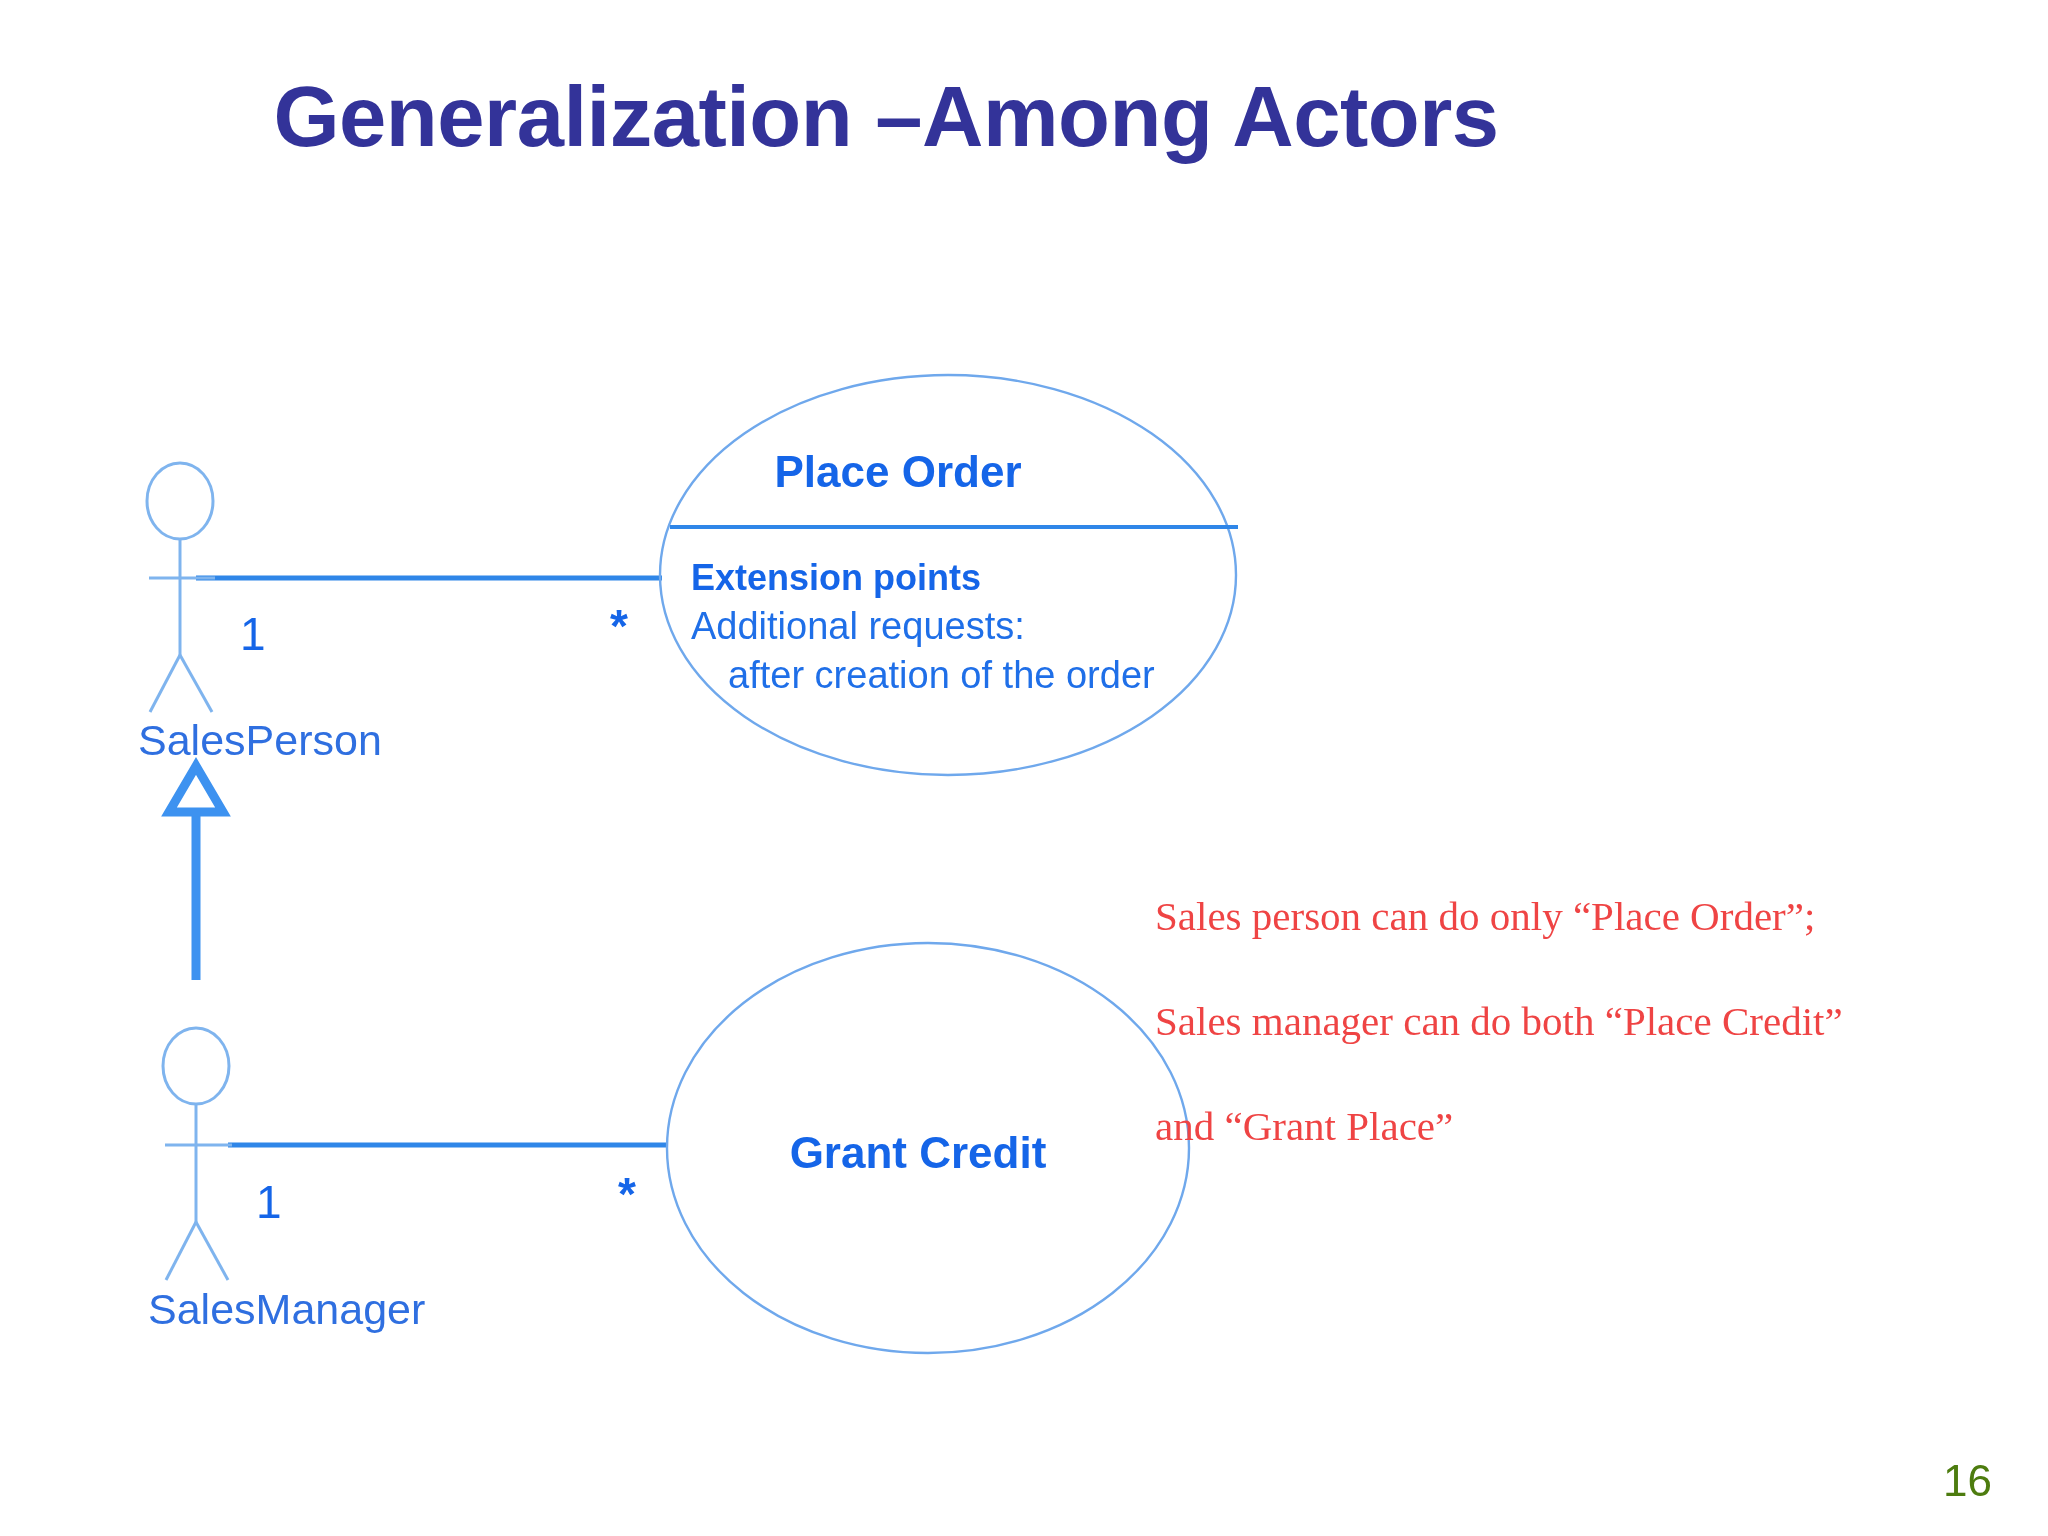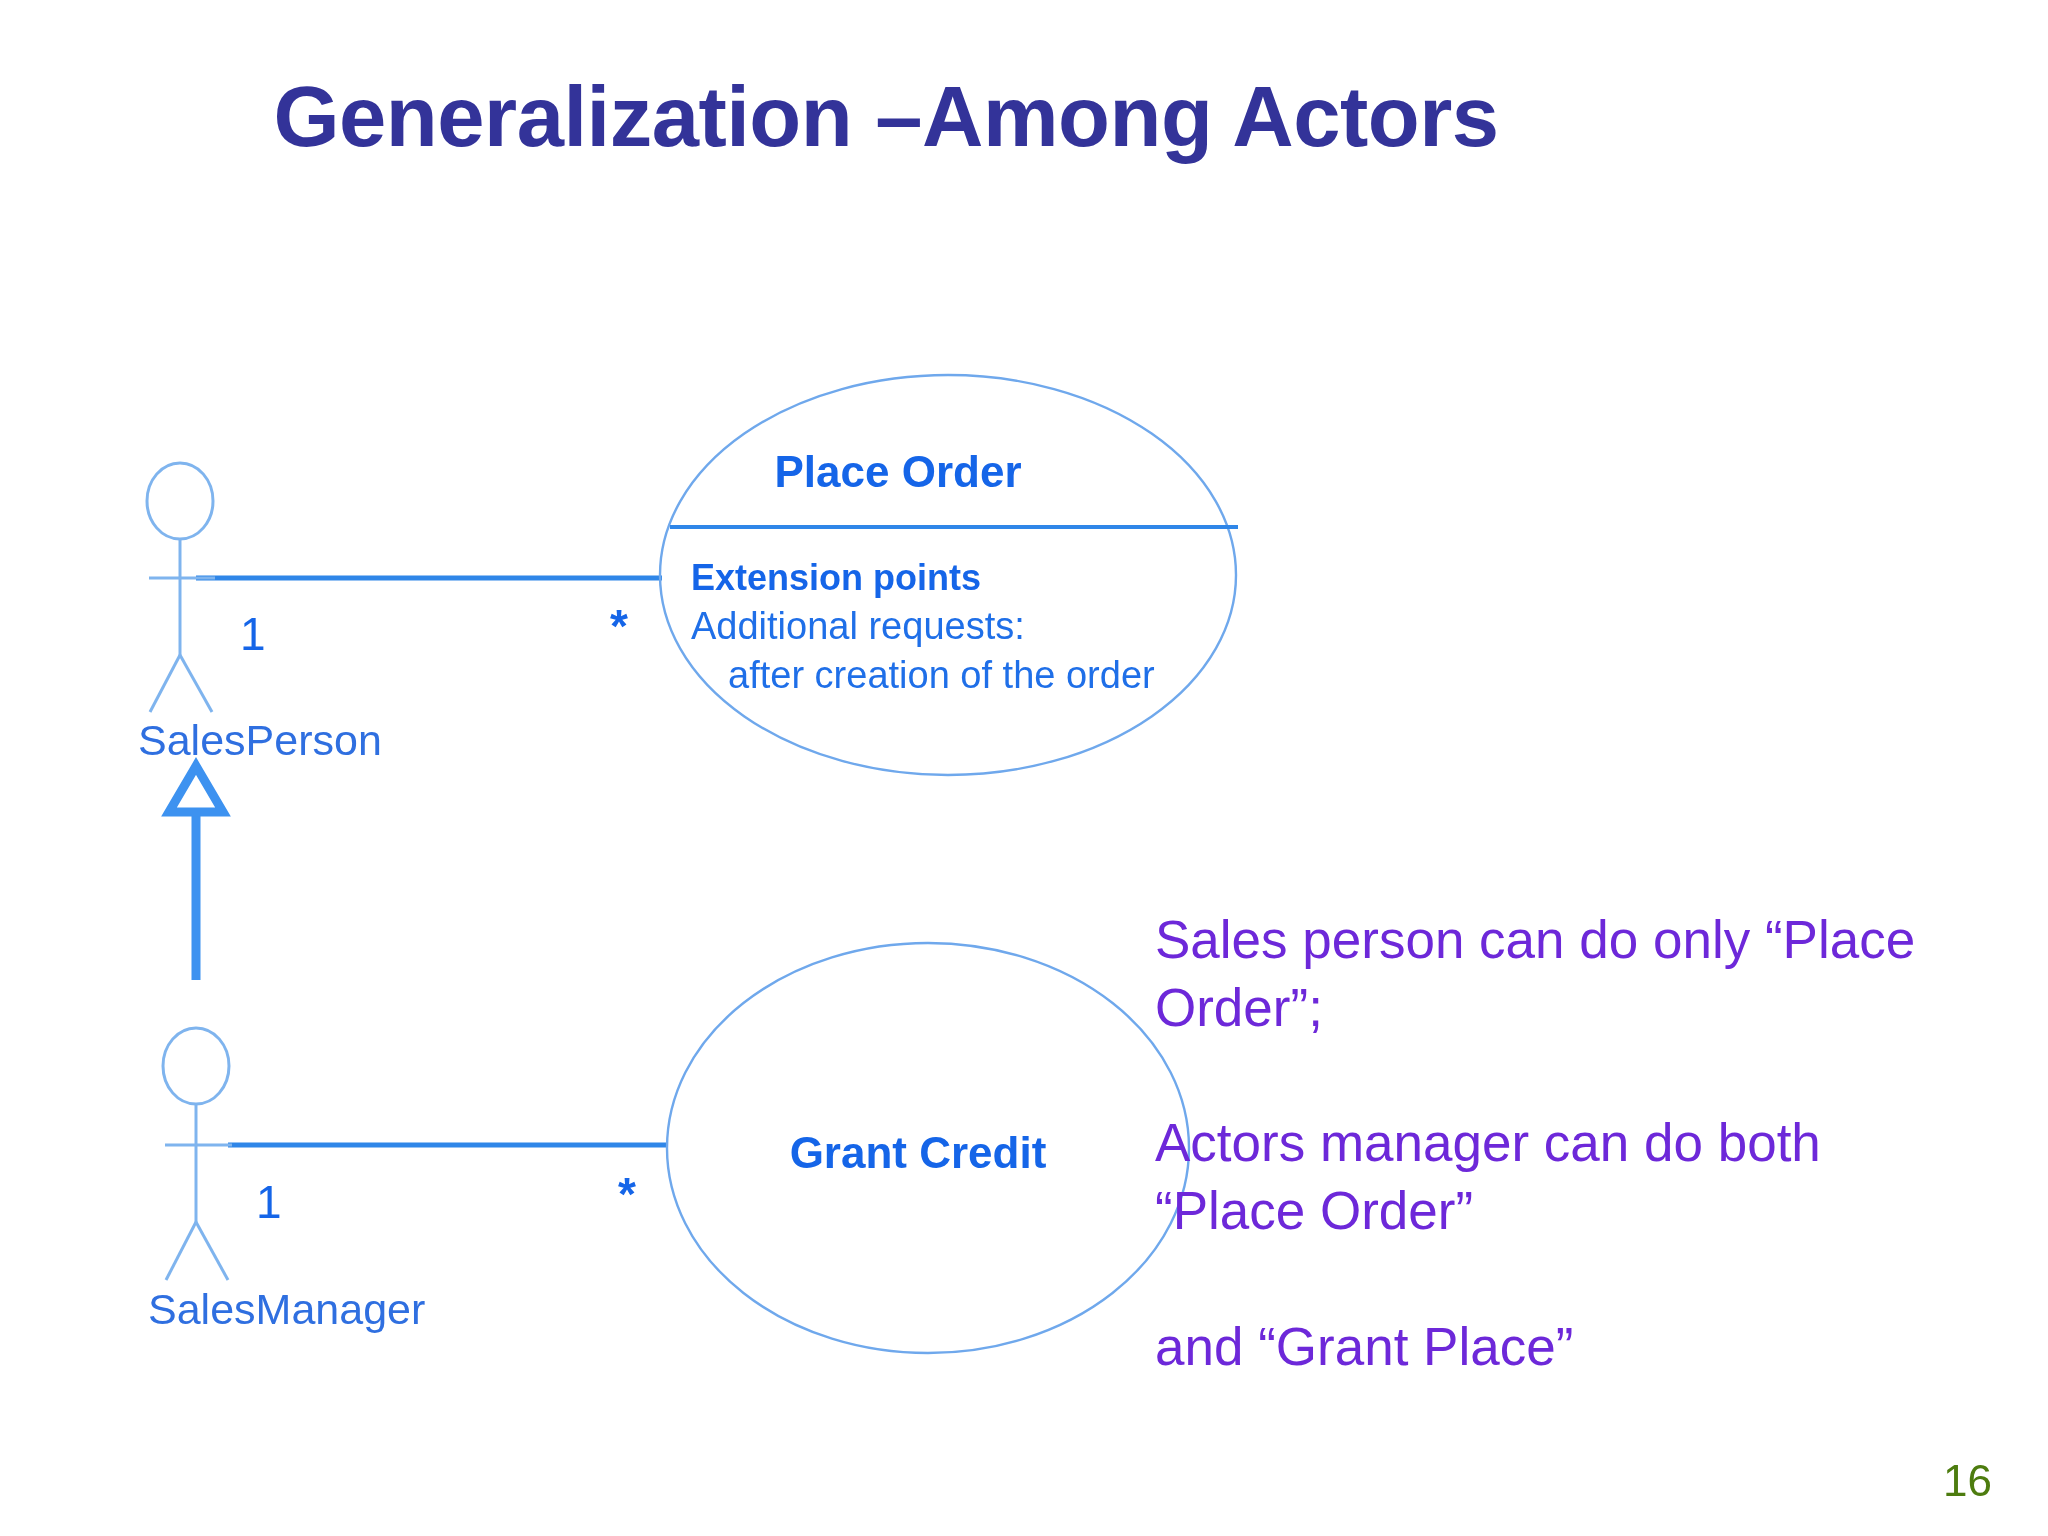--- a/index.html
+++ b/index.html
@@ -37,24 +37,24 @@
     left: 0;
     top: 0;
     width: 2048px;
     height: 1536px;
   }
   .note-block {
     position: absolute;
     left: 1155px;
     top: 838px;
     width: 800px;
-    font-family: Liberation Sans, sans-serif;
-    font-size: 53px;
+    font-family: Liberation Serif, serif;
+    font-size: 41px;
     line-height: 1.28;
-    color: #6d28d9;
+    color: #ef4444;
     white-space: pre-line;
   }
   .note-line { display: block; }
   .page-number {
     position: absolute;
     right: 56px;
     bottom: 30px;
     font-family: "Liberation Sans", sans-serif;
     font-size: 44px;
     color: #4d7c0f;
@@ -172,19 +172,19 @@
 
     <g>
       <line class="gen-line" x1="196" y1="980" x2="196" y2="805"></line>
       <polygon class="gen-head" points="196,766 169,812 223,812"></polygon>
     </g>
 
   </svg>
 
   <div class="note-block">
     <span class="note-line">Sales person can do only “Place Order”;</span>
-    <span class="note-line">Actors manager can do both “Place Order”</span>
+    <span class="note-line">Sales manager can do both “Place Credit”</span>
     <span class="note-line">and “Grant Place”</span>
   </div>
 
   <div class="page-number">16</div>
 
 </div>
 
 </body></html>

